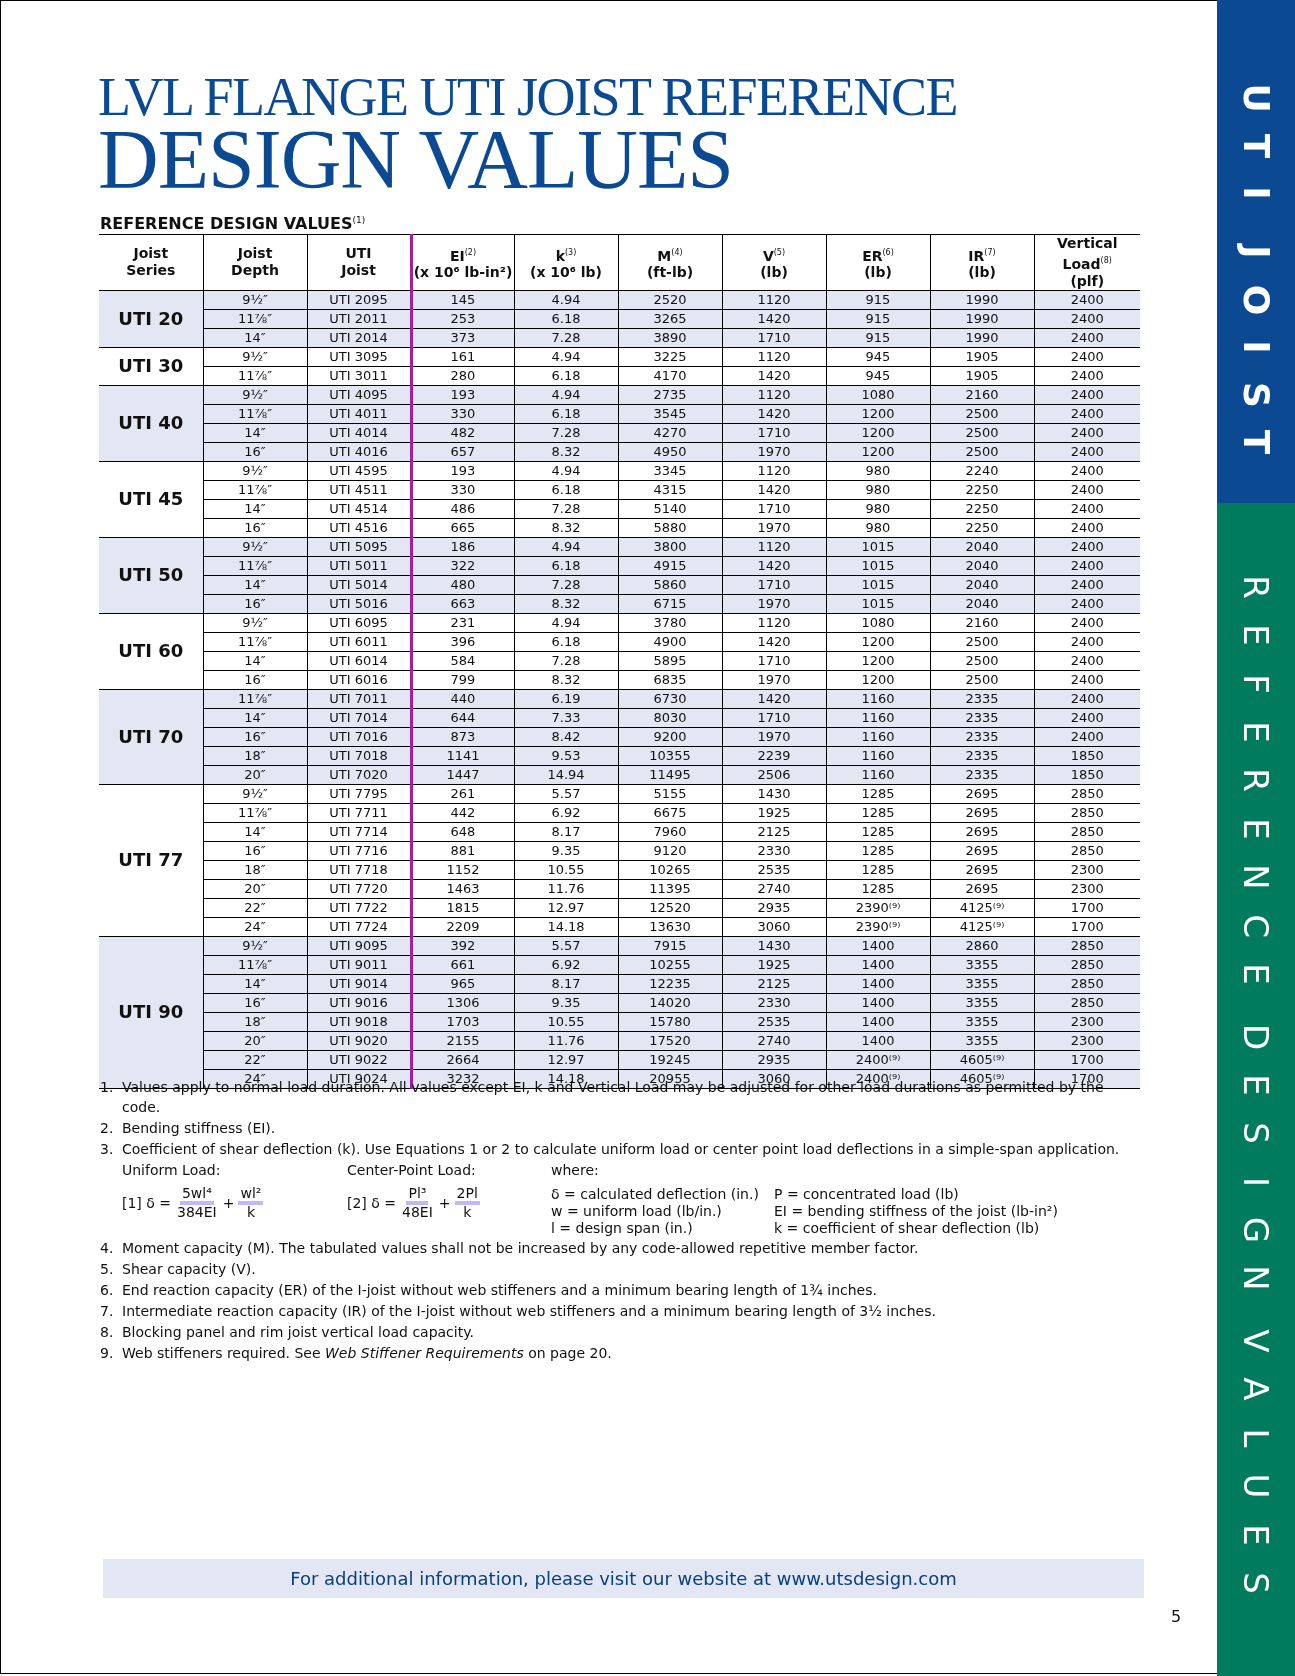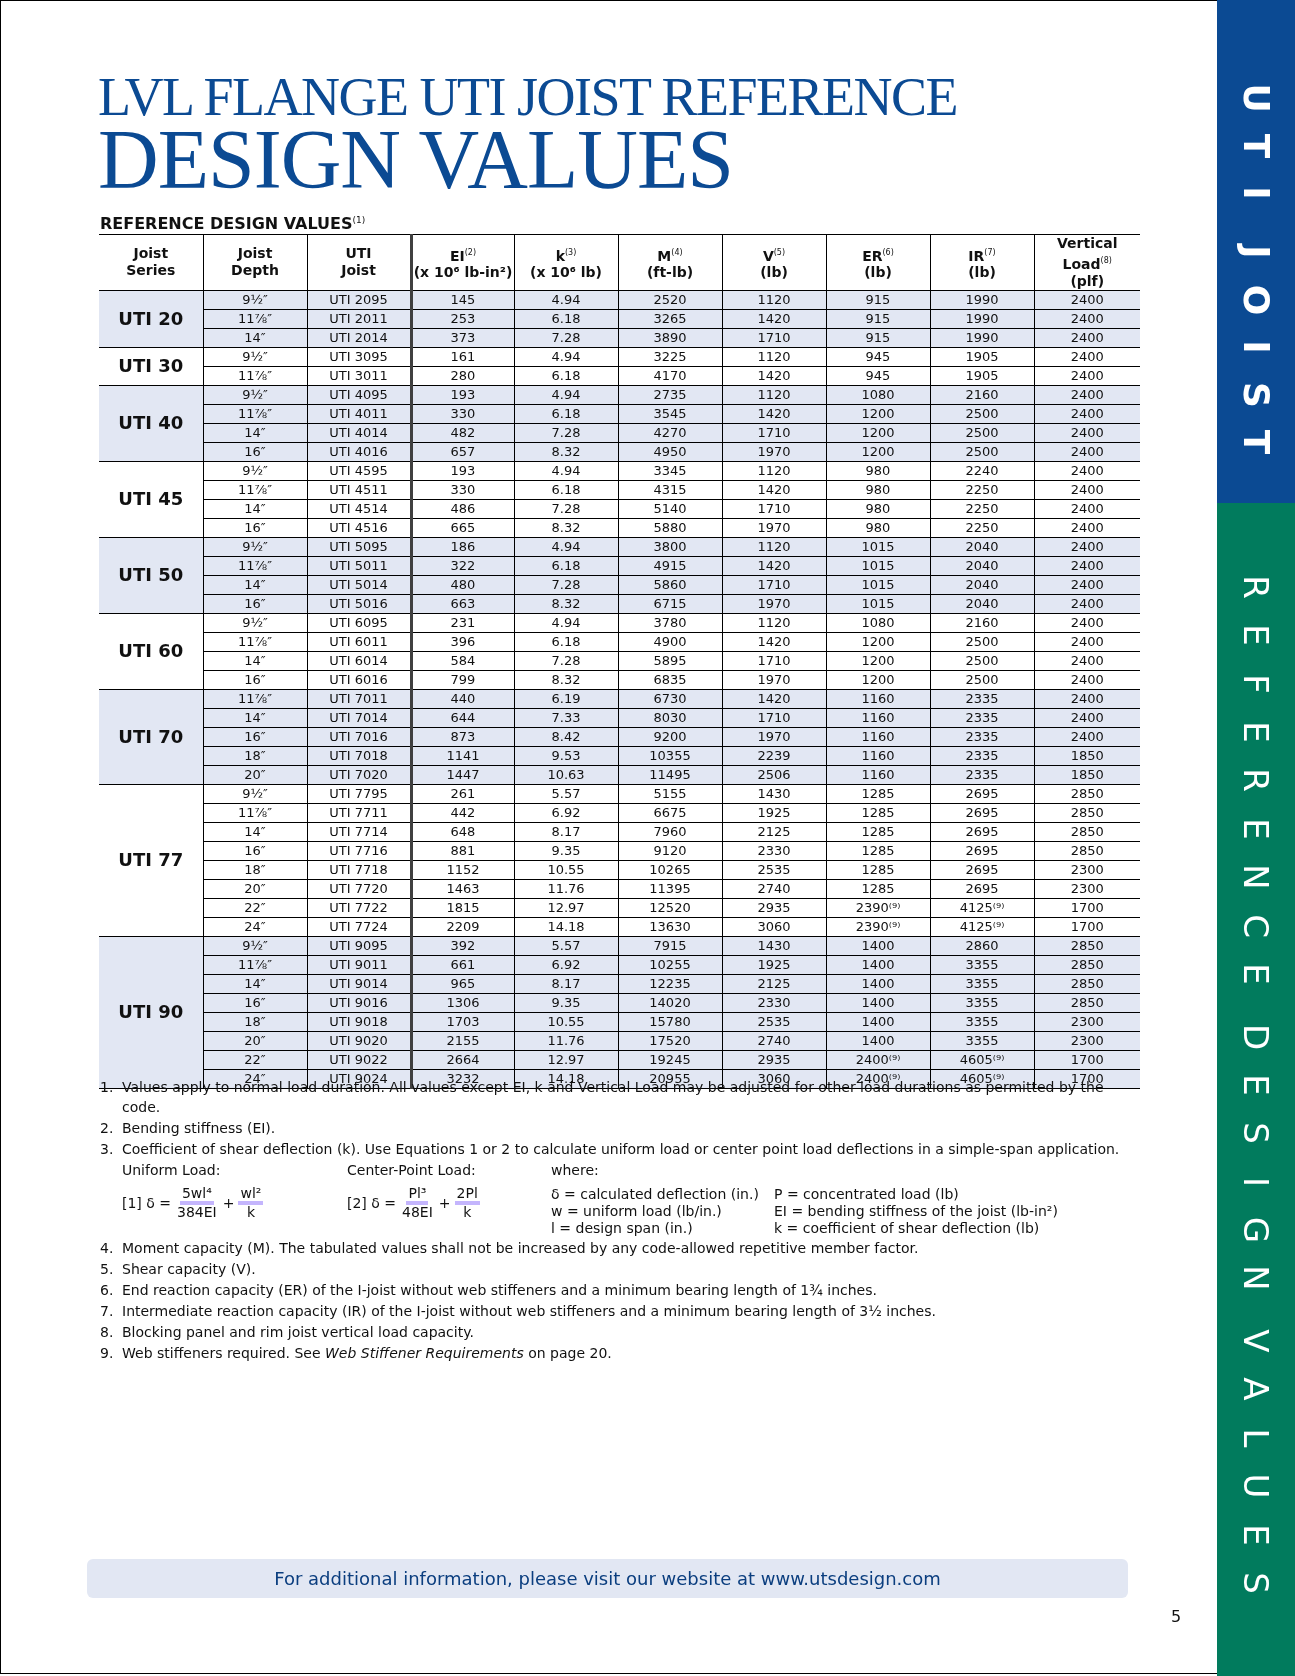--- a/index.html
+++ b/index.html
@@ -19,38 +19,38 @@
   .tbl-title{position:absolute;left:100px;top:214px;font-size:16px;font-weight:bold;color:#111;}
   .tbl-title sup{font-size:9px;font-weight:normal;}
 
   table.rdv{position:absolute;left:99px;top:234px;width:1041px;border-collapse:collapse;font-size:13px;}
   table.rdv th{font-weight:bold;font-size:14px;line-height:17px;height:48px;text-align:center;border-left:1px solid #000;border-top:1px solid #000;border-bottom:1px solid #000;padding:0;}
   table.rdv th:first-child{border-left:none;}
   table.rdv th sup{font-size:8px;font-weight:normal;}
   table.rdv td{height:18px;line-height:18px;text-align:center;border-left:1px solid #000;border-bottom:1px solid #000;padding:0;white-space:nowrap;}
   table.rdv td.series{font-weight:bold;font-size:18px;border-left:none;border-bottom:1px solid #000;}
   table.rdv tr.shade td{background:#e2e7f3;}
-  table.rdv td.thick, table.rdv th.thick{border-left:3px solid #404040;}
+  table.rdv td.thick, table.rdv th.thick{border-left:3px solid #a21caf;}
   .col-series{width:104px}.col-depth{width:104px}.col-joist{width:104px}.col-ei{width:103px}.col-k{width:104px}
   .col-m{width:104px}.col-v{width:104px}.col-er{width:104px}.col-ir{width:104px}.col-vl{width:106px}
 
   .notes{position:absolute;left:100px;top:1077px;width:1040px;font-size:14px;line-height:20px;color:#111;}
   .note{position:relative;padding-left:22px;margin-bottom:1px;}
   .note .num{position:absolute;left:0;}
   .note i{font-style:italic;}
   .eqs{position:relative;height:78px;margin-left:22px;}
   .eq-lbl{position:absolute;top:0;}
   .eq{position:absolute;top:26px;display:flex;align-items:center;font-size:14px;}
   .frac{display:inline-flex;flex-direction:column;align-items:center;margin:0 4px;line-height:15px;}
   .frac .n{border-bottom:4px solid #c4b5fd;padding:0 2px;}
   .frac .d{padding:0 2px;}
   .where{position:absolute;top:0;}
   .wh-list{position:absolute;top:26px;line-height:17px;}
 
-  .footer{position:absolute;left:87px;top:1559px;width:1041px;height:39px;background:#e2e7f3;display:flex;align-items:center;justify-content:center;font-size:18px;color:#0b3e7f;border-radius:6px;}
+  .footer{position:absolute;left:103px;top:1559px;width:1041px;height:39px;background:#e2e7f3;display:flex;align-items:center;justify-content:center;font-size:18px;color:#0b3e7f;}
   .pagenum{position:absolute;left:1171px;top:1607px;font-size:16px;color:#111;}
 </style>
 </head>
 <body>
 
 <div class="page-border"></div>
 
 <div class="side">
   <div class="side-blue">
     <div class="side-text blue-txt" id="blueText">
@@ -407,21 +407,21 @@
         <td>10355</td>
         <td>2239</td>
         <td>1160</td>
         <td>2335</td>
         <td>1850</td>
       </tr>
       <tr class="shade">
         <td>20″</td>
         <td>UTI 7020</td>
         <td class="thick">1447</td>
-        <td>10.63</td>
+        <td>14.94</td>
         <td>11495</td>
         <td>2506</td>
         <td>1160</td>
         <td>2335</td>
         <td>1850</td>
       </tr>
       <tr>
         <td class="series" rowspan="8">UTI 77</td>
         <td>9½″</td>
         <td>UTI 7795</td>

